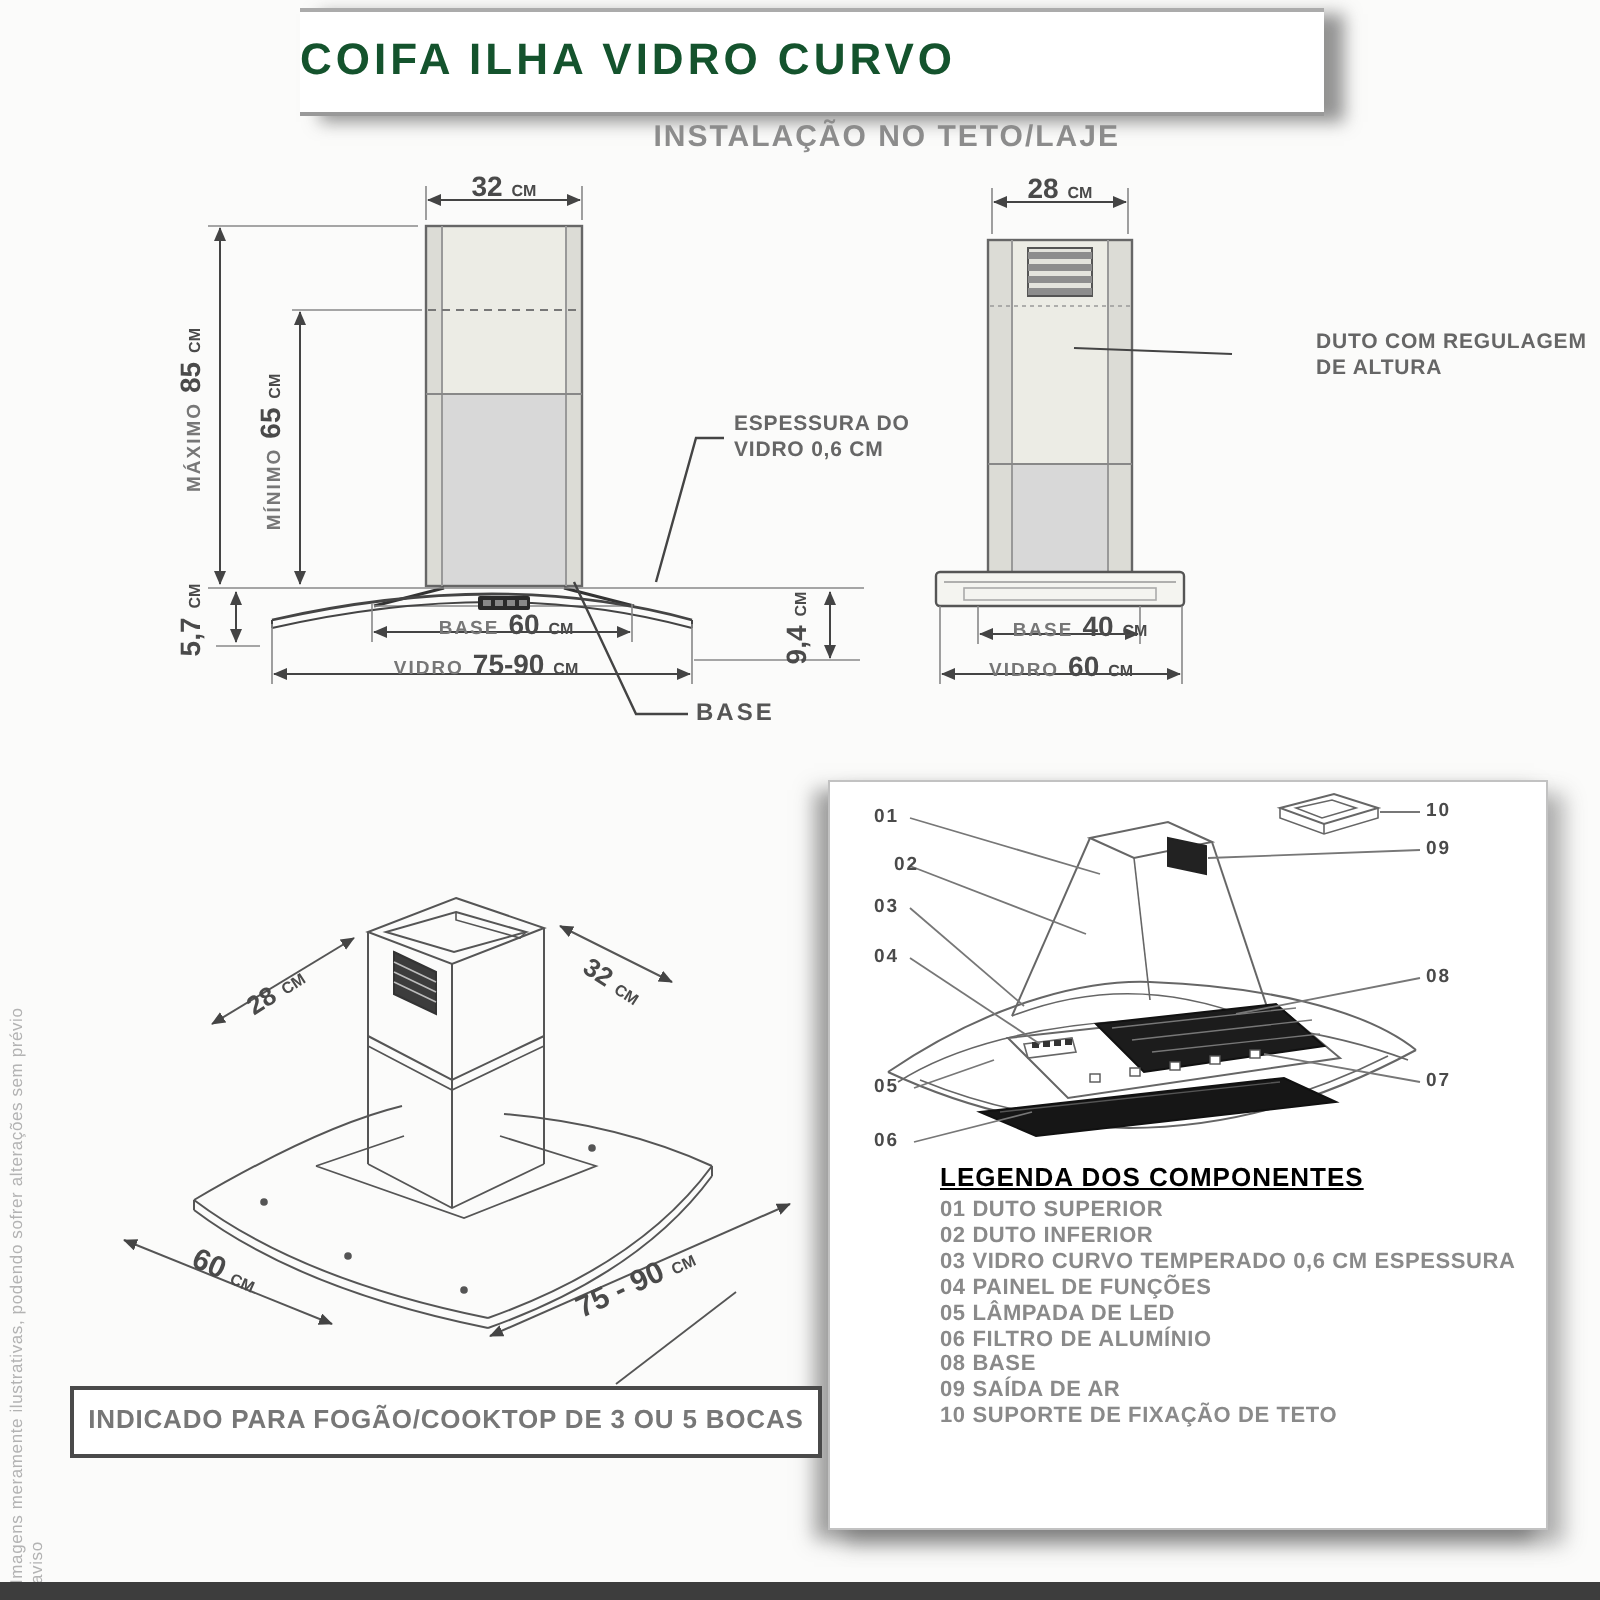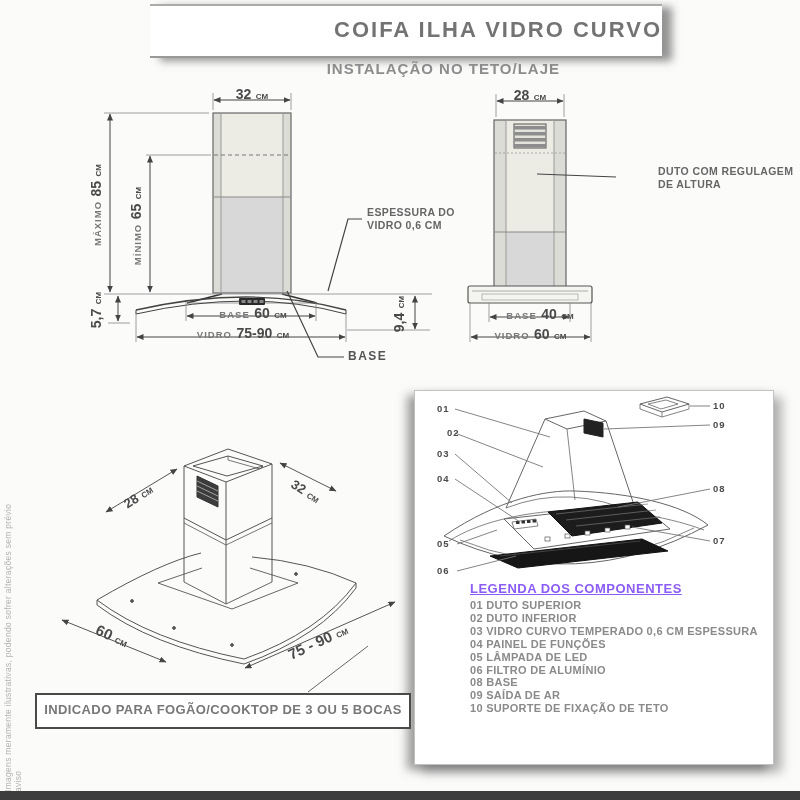--- a/index.html
+++ b/index.html
@@ -3,42 +3,42 @@
 <meta charset="utf-8">
 <style>
   html,body{margin:0;padding:0;}
   body{width:800px;height:800px;position:relative;background:#fbfbfa;
        font-family:"Liberation Sans",sans-serif;overflow:hidden;}
   .abs{position:absolute;}
   
   .title-bar{left:150px;top:4px;width:512px;height:50px;background:#fff;
     border-top:2px solid #ababab;border-bottom:2px solid #999;
     box-shadow:10px 3px 8px rgba(90,90,90,.65);}
-  .title{width:100%;text-align:right;line-height:48px;font-weight:bold;font-size:22px;
-    letter-spacing:2px;color:#737373;}
+  .title{width:100%;text-align:left;line-height:48px;font-weight:bold;font-size:22px;
+    letter-spacing:2px;color:#14532d;}
   .subtitle{left:160px;top:60px;width:400px;text-align:right;font-weight:bold;
     font-size:15px;letter-spacing:1px;color:#8c8c8c;}
   
   .dim{white-space:nowrap;text-align:center;color:#4a4a4a;}
   .dim-word{font-size:9.5px;font-weight:bold;color:#777;letter-spacing:1px;}
   .dim-num{font-size:14px;font-weight:bold;color:#4a4a4a;}
   .dim-unit{font-size:8px;font-weight:bold;color:#4a4a4a;}
   .rot{transform:rotate(-90deg);transform-origin:center;}
   .note{font-weight:bold;color:#666;font-size:10.5px;line-height:12.5px;letter-spacing:.4px;}
   .callout{font-weight:bold;font-size:9.5px;color:#4a4a4a;letter-spacing:1px;}
   .iso-dim{font-weight:bold;color:#555;}
   
   .notice-box{left:35px;top:693px;width:372px;height:32px;background:#fff;
     border:2px solid #4a4a4a;text-align:center;line-height:30px;font-weight:bold;
     font-size:13px;color:#777;letter-spacing:.4px;}
   
   .panel{left:414px;top:390px;width:358px;height:373px;background:#fff;
     border:1px solid #c2c2c2;
     box-shadow:-7px 5px 9px rgba(70,70,70,.5), 8px 7px 10px rgba(70,70,70,.4);}
-  .legend-title{left:470px;top:581px;font-weight:bold;font-size:13px;color:#8b5cf6;
+  .legend-title{left:470px;top:581px;font-weight:bold;font-size:13px;color:#000000;
     text-decoration:underline;letter-spacing:.5px;}
   .legend-list{left:470px;top:599px;width:296px;margin:0;padding:0;list-style:none;}
   .legend-list li{font-weight:bold;font-size:11px;line-height:12.9px;color:#8a8a8a;
     letter-spacing:.3px;white-space:nowrap;}
   .watermark{left:3px;top:500px;height:292px;writing-mode:vertical-rl;
     transform:rotate(180deg);font-size:8.5px;color:#b3b3b3;letter-spacing:.3px;}
   .bottom-bar{left:0;top:791px;width:800px;height:9px;background:#3d3d3d;}
   svg{position:absolute;left:0;top:0;}
 </style>
 </head>

